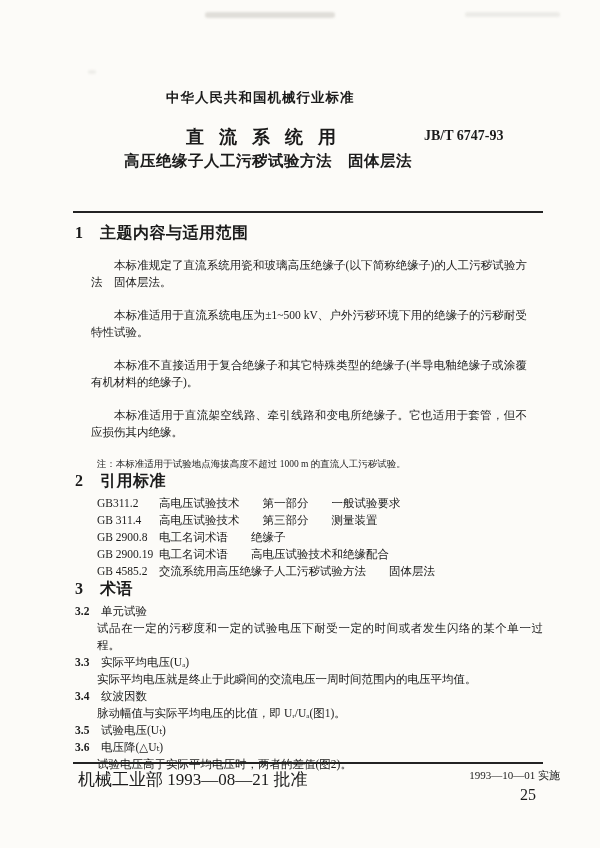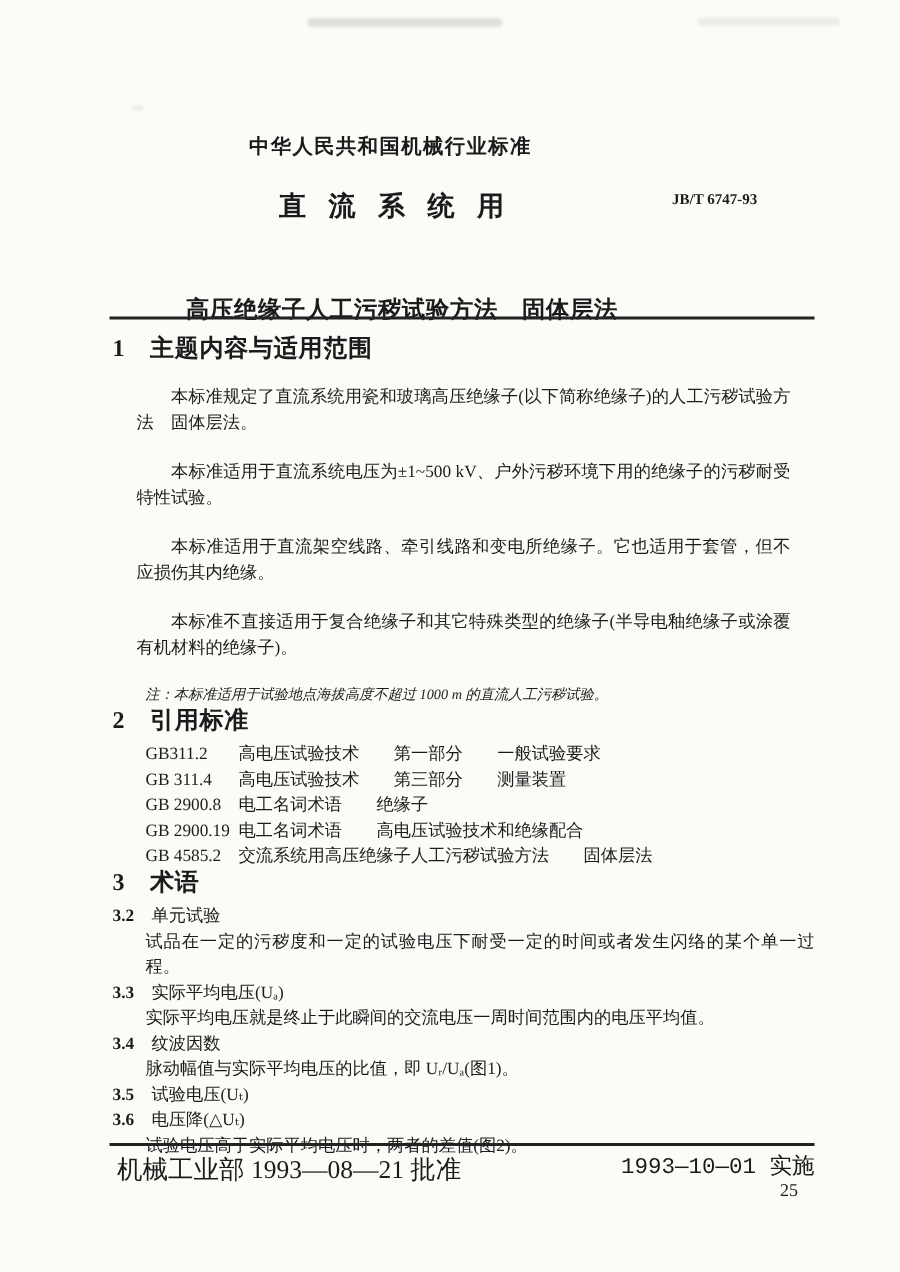--- a/index.html
+++ b/index.html
@@ -20,56 +20,56 @@
 
   .hdr-type{
     position:absolute;left:166px;top:89px;
     font-size:13.5px;font-weight:bold;letter-spacing:1px;white-space:nowrap;
   }
   .hdr-title1{
     position:absolute;left:186px;top:125px;
     font-size:18px;font-weight:bold;letter-spacing:15px;white-space:nowrap;
   }
   .hdr-number{
-    position:absolute;left:448px;top:128px;
-    font-size:10px;font-weight:bold;white-space:nowrap;
+    position:absolute;left:424px;top:128px;
+    font-size:14px;font-weight:bold;white-space:nowrap;
   }
   .hdr-title2{
     position:absolute;left:124px;top:151px;
-    font-size:15.5px;font-weight:bold;letter-spacing:0.5px;white-space:nowrap;margin-top:45px;
+    font-size:15.5px;font-weight:bold;letter-spacing:0.5px;white-space:nowrap;
   }
   .rule{position:absolute;height:2px;background:#232323;}
   .rule-top{left:73px;top:211px;width:470px;}
   .rule-bottom{left:73px;top:762px;width:470px;}
 
   .doc-body{
     position:absolute;left:75px;top:224px;width:468px;
     font-size:11.5px;line-height:17px;
   }
   .doc-body h2{
     font-size:16px;font-weight:bold;line-height:17px;
     margin:0 0 6px 0;letter-spacing:0.5px;
   }
   .sec{margin-top:0;}
   .sec + .sec{}
   .para{margin:16px;text-indent:2em;text-align:justify;}
-  .note{margin:3px 0 0 0;font-size:9.5px;line-height:15px;text-indent:2.3em;font-style:italic;}
+  .note{margin:3px 0 0 0;font-size:9.5px;line-height:15px;text-indent:2.3em;}
 
   .ref-row{display:flex;padding-left:22px;}
   .ref-code{width:62px;flex:none;white-space:nowrap;}
   .ref-title{flex:1;white-space:nowrap;}
 
   .term-row{display:flex;}
   .term-no{width:26px;flex:none;font-weight:bold;}
   .term-text{flex:1;}
   .def-row{padding-left:22px;text-align:justify;}
 
   .footer-left{position:absolute;left:78px;top:768px;font-size:17px;white-space:nowrap;}
-  .footer-right{position:absolute;right:57px;top:768px;font-size:15px;white-space:nowrap;font-family:Liberation Mono, monospace;}
-  .page-number{position:absolute;left:520px;top:786px;font-size:12px;}
+  .footer-right{position:absolute;right:40px;top:768px;font-size:11px;white-space:nowrap;}
+  .page-number{position:absolute;left:520px;top:786px;font-size:16px;}
 </style>
 </head>
 <body>
 
 <div class="page">
 
   <div class="artifact a1"></div>
   <div class="artifact a2"></div>
   <div class="artifact a3"></div>
 
@@ -79,22 +79,22 @@
   <div class="hdr-title2">高压绝缘子人工污秽试验方法　固体层法</div>
 
   <div class="rule rule-top"></div>
 
   <div class="doc-body">
 
     <div class="sec">
       <h2>1　主题内容与适用范围</h2>
       <p class="para">本标准规定了直流系统用瓷和玻璃高压绝缘子(以下简称绝缘子)的人工污秽试验方法　固体层法。</p>
       <p class="para">本标准适用于直流系统电压为±1~500 kV、户外污秽环境下用的绝缘子的污秽耐受特性试验。</p>
+      <p class="para">本标准不直接适用于复合绝缘子和其它特殊类型的绝缘子(半导电釉绝缘子或涂覆有机材料的绝缘子)。</p>
       <p class="para">本标准适用于直流架空线路、牵引线路和变电所绝缘子。它也适用于套管，但不应损伤其内绝缘。</p>
-      <p class="para">本标准不直接适用于复合绝缘子和其它特殊类型的绝缘子(半导电釉绝缘子或涂覆有机材料的绝缘子)。</p>
       <p class="note">注：本标准适用于试验地点海拔高度不超过 1000 m 的直流人工污秽试验。</p>
     </div>
 
     <div class="sec">
       <h2>2　引用标准</h2>
       <div class="ref-row">
         <span class="ref-code">GB311.2</span>
         <span class="ref-title">高电压试验技术　　第一部分　　一般试验要求</span>
       </div>
       <div class="ref-row">

